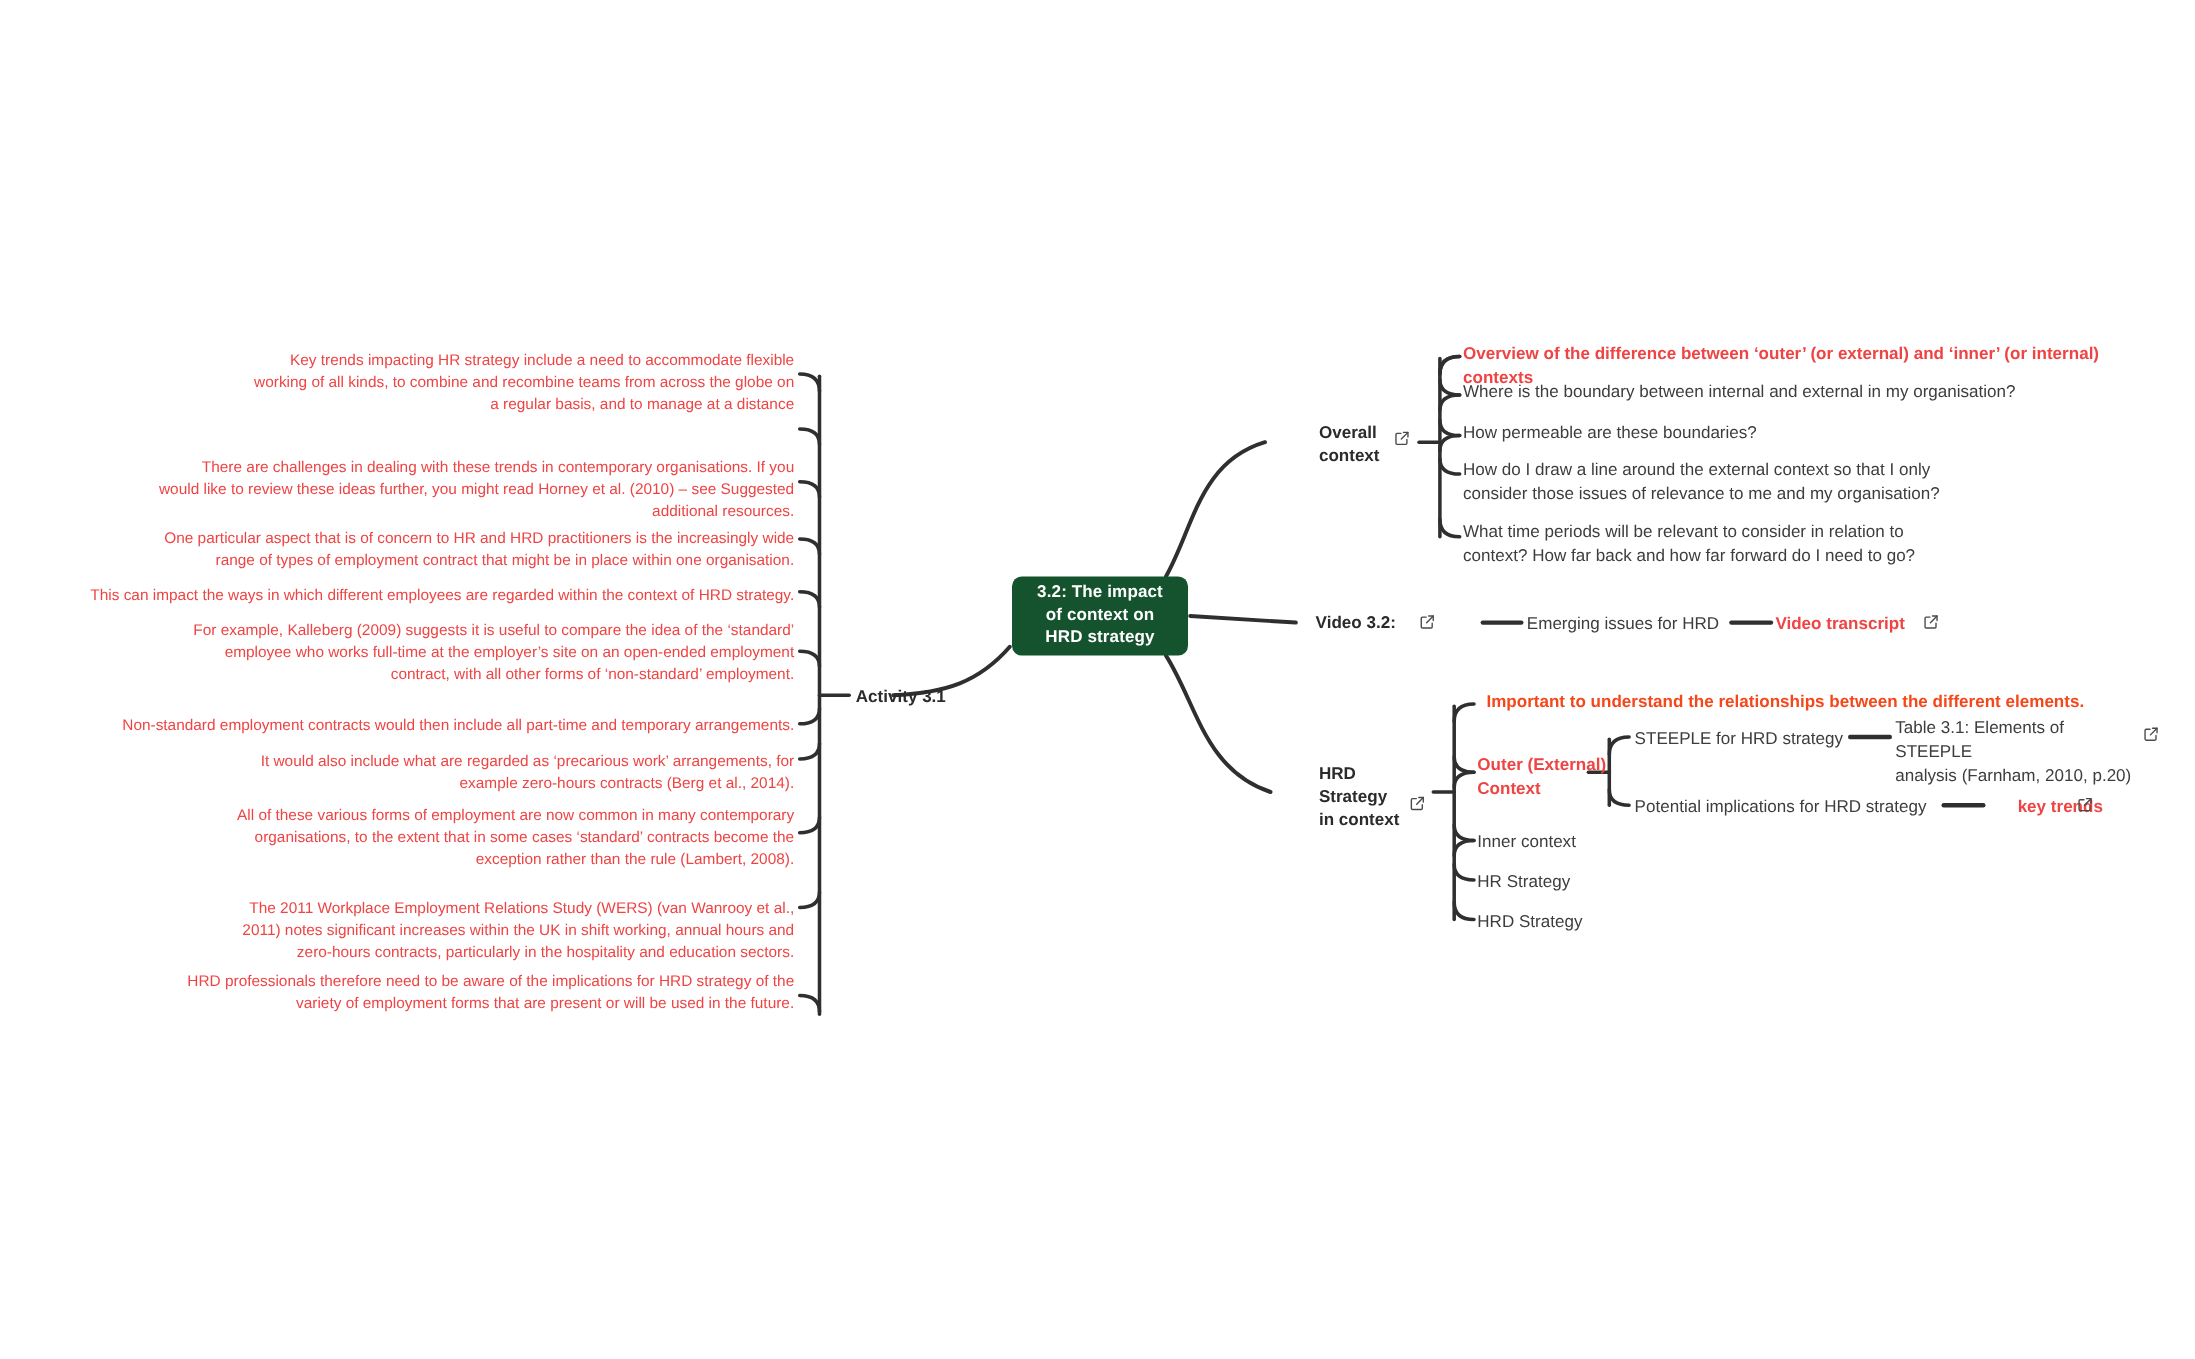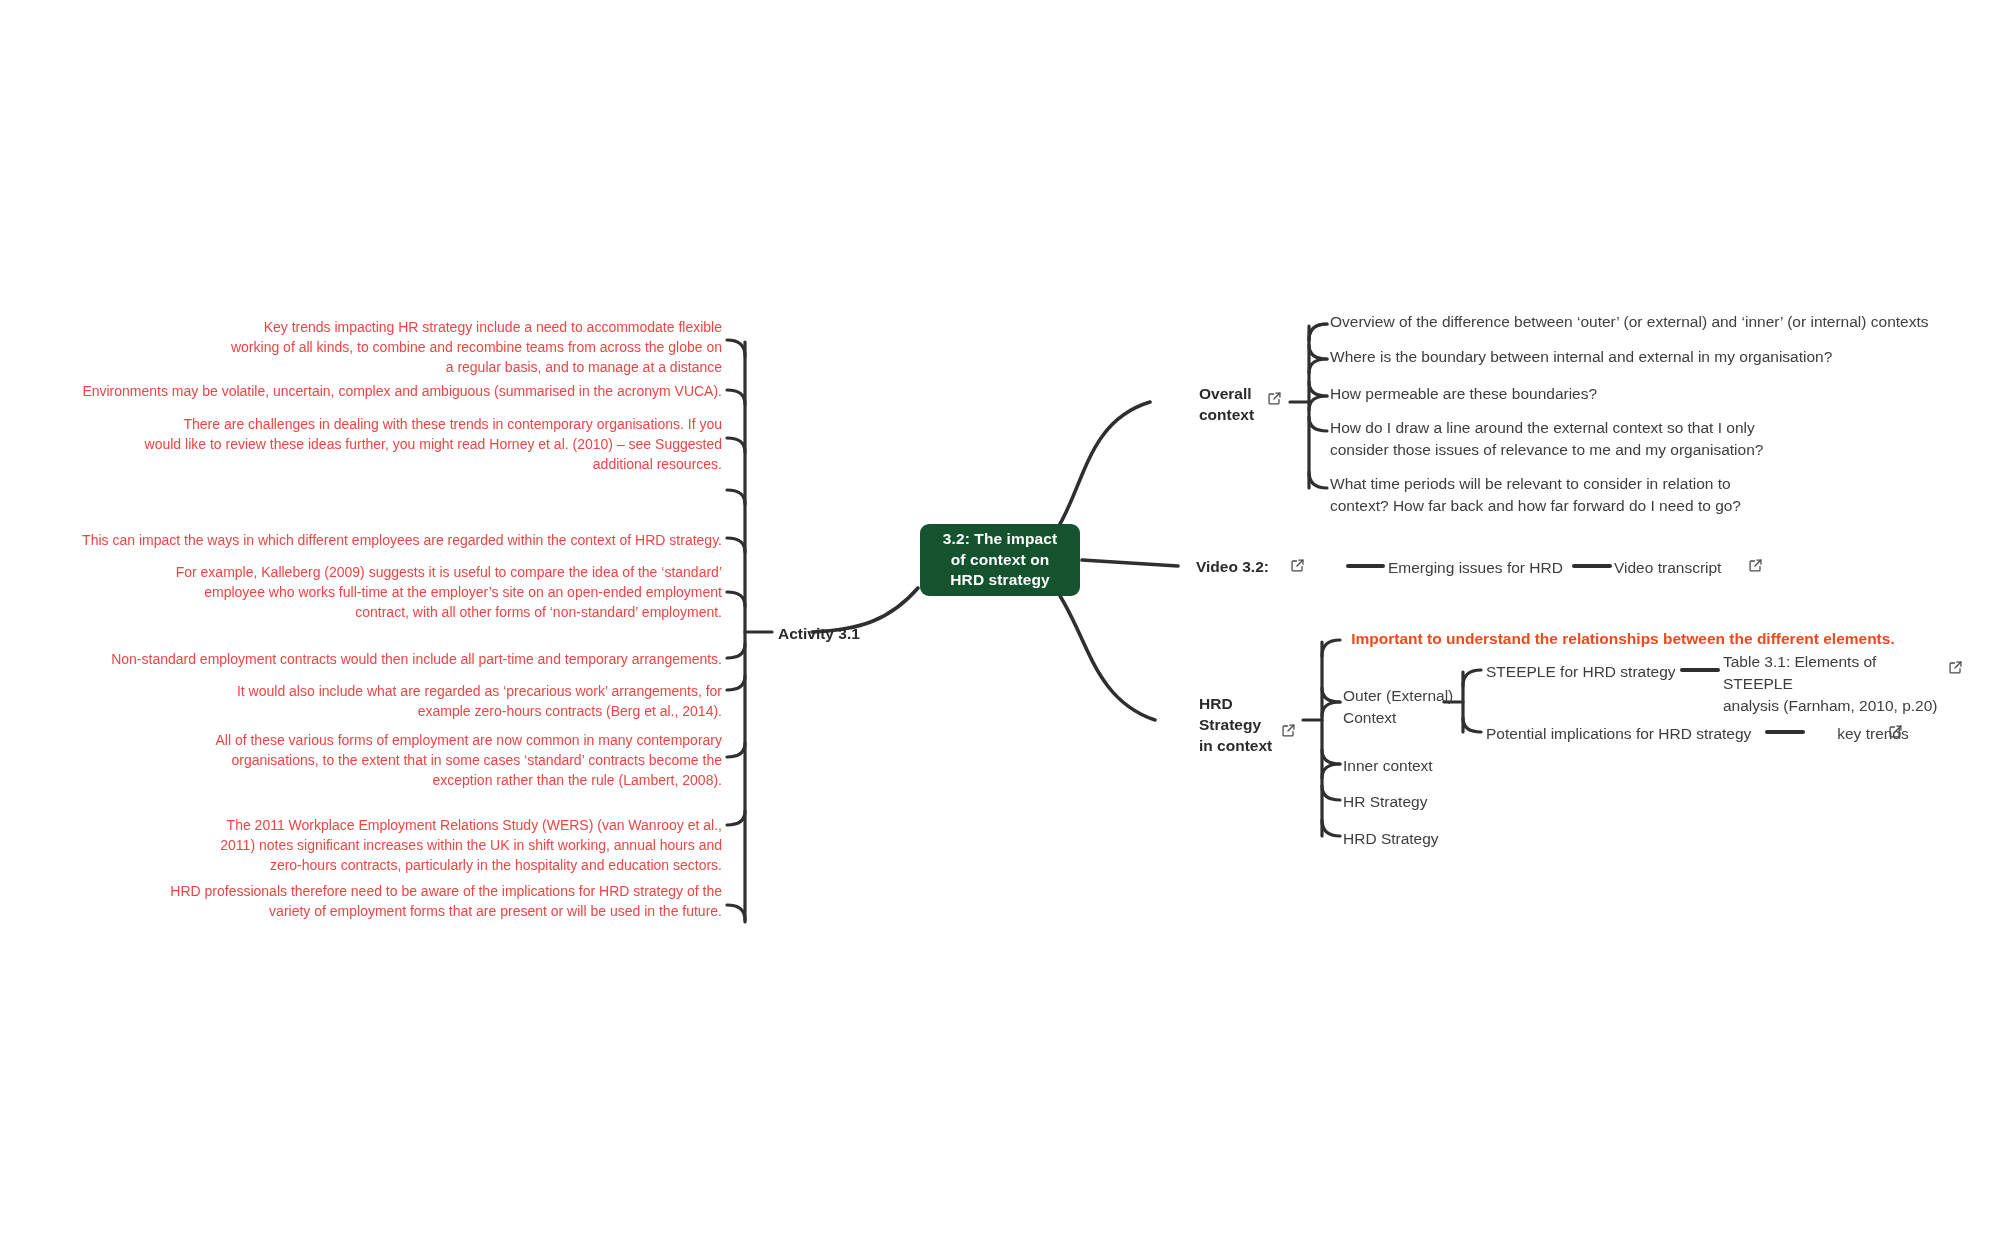--- a/index.html
+++ b/index.html
@@ -27,21 +27,21 @@
   }
 
   
   .node {
     position: absolute;
     font-size: 15.5px;
     line-height: 1.42;
     color: #3d3d3d;
     white-space: pre-line;
   }
-  .node.bold { font-weight: normal; color: #404040; }
+  .node.bold { font-weight: bold; color: #ef4444; }
   .node.alert { font-weight: bold; color: #f4481b; }
 
   
   .leaf-left {
     position: absolute;
     text-align: right;
     font-size: 14px;
     line-height: 1.43;
     color: #ef4444;
     white-space: pre-line;
@@ -157,26 +157,27 @@
   <div id="central">3.2: The impact
 of context on
 HRD strategy</div>
 
   <div class="branch-title" style="left:778px; top:624px;">Activity 3.1</div>
 
   <div class="leaf-left" style="left:130px; top:317px; width:592px;">Key trends impacting HR strategy include a need to accommodate flexible
 working of all kinds, to combine and recombine teams from across the globe on
 a regular basis, and to manage at a distance</div>
 
-  <div class="leaf-left" style="left:10px; top:381px; width:712px;">Environments may be volatile, uncertain, complex and ambiguous (summarised in the acronym VUCA).</div>
 
   <div class="leaf-left" style="left:62px; top:414px; width:660px;">There are challenges in dealing with these trends in contemporary organisations. If you
 would like to review these ideas further, you might read Horney et al. (2010) – see Suggested
 additional resources.</div>
 
+  <div class="leaf-left" style="left:62px; top:479px; width:660px;">One particular aspect that is of concern to HR and HRD practitioners is the increasingly wide
+range of types of employment contract that might be in place within one organisation.</div>
 
   <div class="leaf-left" style="left:10px; top:530px; width:712px;">This can impact the ways in which different employees are regarded within the context of HRD strategy.</div>
 
   <div class="leaf-left" style="left:62px; top:562px; width:660px;">For example, Kalleberg (2009) suggests it is useful to compare the idea of the ‘standard’
 employee who works full-time at the employer’s site on an open-ended employment
 contract, with all other forms of ‘non-standard’ employment.</div>
 
   <div class="leaf-left" style="left:10px; top:649px; width:712px;">Non-standard employment contracts would then include all part-time and temporary arrangements.</div>
 
   <div class="leaf-left" style="left:102px; top:681px; width:620px;">It would also include what are regarded as ‘precarious work’ arrangements, for

